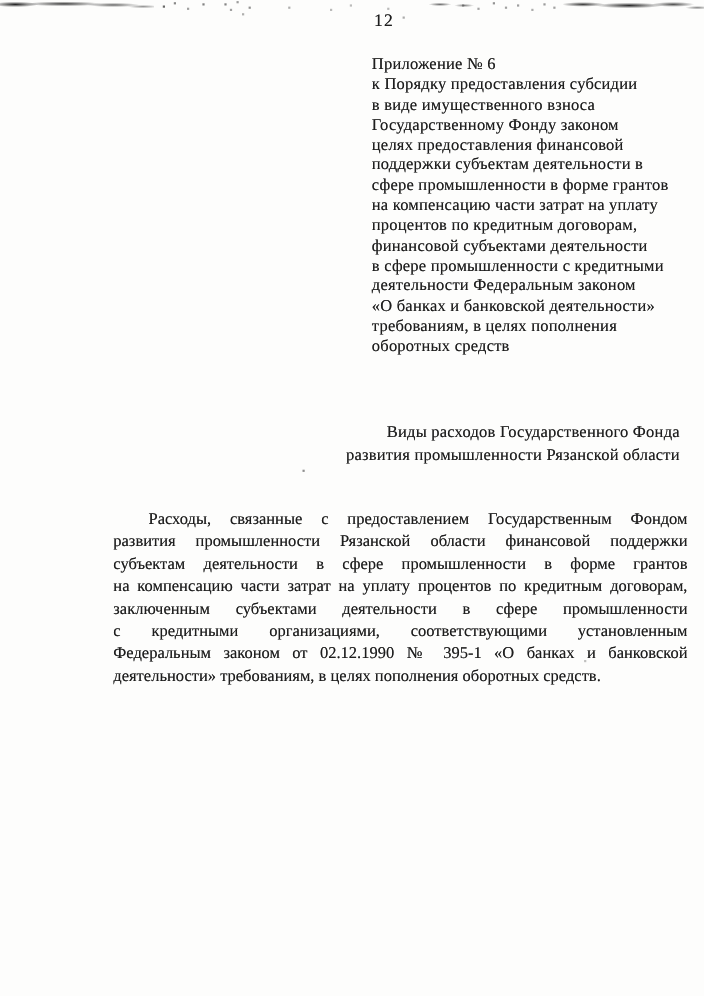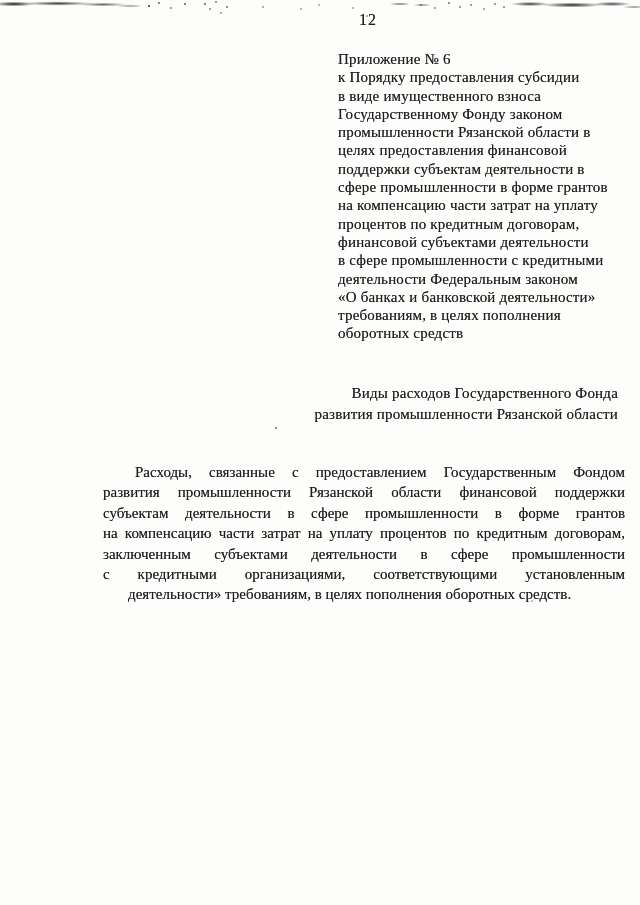--- a/index.html
+++ b/index.html
@@ -70,21 +70,21 @@
       470px 4px 0 0 rgba(65,65,65,.5),
       483px 8px 0 0 rgba(75,75,75,.45),
       494px 3px 0 0 rgba(60,60,60,.5),
       503px 6px 0 0 rgba(70,70,70,.5),
       275px 427px 0 0 rgba(70,70,70,.6),
       531px 600px 0 0 rgba(100,100,100,.4);
   }
 
   
   .page-number {
-    position: absolute; left: 359px; top: 11px;
+    position: absolute; left: 340px; top: 11px;
     font-size: 16px; letter-spacing: 1px;
   }
 
   
   .appendix {
     position: absolute; left: 338px; top: 50px; width: 295px;
     font-size: 15px; letter-spacing: 0.2px; line-height: 18.3px;
   }
   .a-line { white-space: nowrap; }
 
@@ -97,40 +97,39 @@
   
   .paragraph {
     position: absolute; left: 103px; top: 462px; width: 522px;
     font-size: 15px; line-height: 20.4px;
   }
   .p-line {
     height: 20.4px; overflow: hidden;
     text-align: justify; text-align-last: justify;
   }
   .p-line.indent { text-indent: 32px; }
-  .p-line.last { text-align-last: left; margin-left: 25px; }
+  .p-line.last { text-align-last: left; }
 </style>
 </head>
 <body>
 
 <div class="page">
 
   <div class="smudge-left"></div>
   <div class="smudge-mid"></div>
   <div class="smudge-right"></div>
   <div class="specks"></div>
 
   <div class="page-number ink">12</div>
 
   <div class="appendix ink">
     <div class="a-line">Приложение № 6</div>
     <div class="a-line">к Порядку предоставления субсидии</div>
     <div class="a-line">в виде имущественного взноса</div>
     <div class="a-line">Государственному Фонду законом</div>
-    <div class="a-line">промышленности Рязанской области в</div>
     <div class="a-line">целях предоставления финансовой</div>
     <div class="a-line">поддержки субъектам деятельности в</div>
     <div class="a-line">сфере промышленности в форме грантов</div>
     <div class="a-line">на компенсацию части затрат на уплату</div>
     <div class="a-line">процентов по кредитным договорам,</div>
     <div class="a-line">финансовой субъектами деятельности</div>
     <div class="a-line">в сфере промышленности с кредитными</div>
     <div class="a-line">деятельности Федеральным законом</div>
     <div class="a-line">«О банках и банковской деятельности»</div>
     <div class="a-line">требованиям, в целях пополнения</div>
@@ -142,16 +141,17 @@
     <div>развития промышленности Рязанской области</div>
   </div>
 
   <div class="paragraph ink">
     <div class="p-line indent">Расходы, связанные с предоставлением Государственным Фондом</div>
     <div class="p-line">развития промышленности Рязанской области финансовой поддержки</div>
     <div class="p-line">субъектам деятельности в сфере промышленности в форме грантов</div>
     <div class="p-line">на компенсацию части затрат на уплату процентов по кредитным договорам,</div>
     <div class="p-line">заключенным субъектами деятельности в сфере промышленности</div>
     <div class="p-line">с кредитными организациями, соответствующими установленным</div>
+    <div class="p-line">Федеральным законом от 02.12.1990 № 395-1 «О банках и банковской</div>
     <div class="p-line last">деятельности» требованиям, в целях пополнения оборотных средств.</div>
   </div>
 
 </div>
 
 </body></html>

